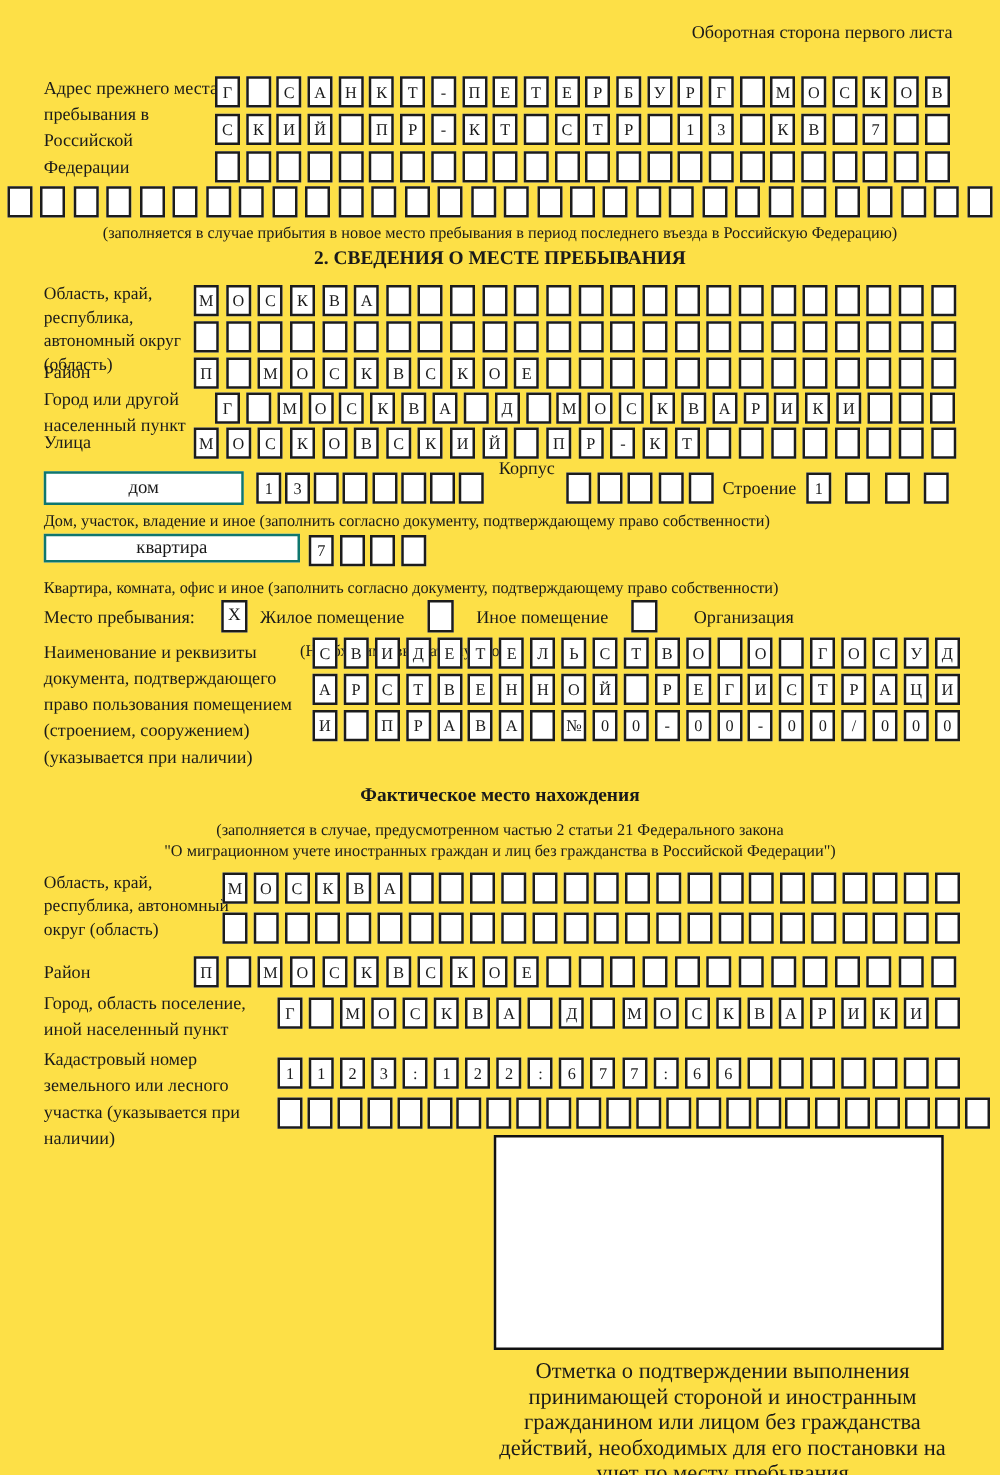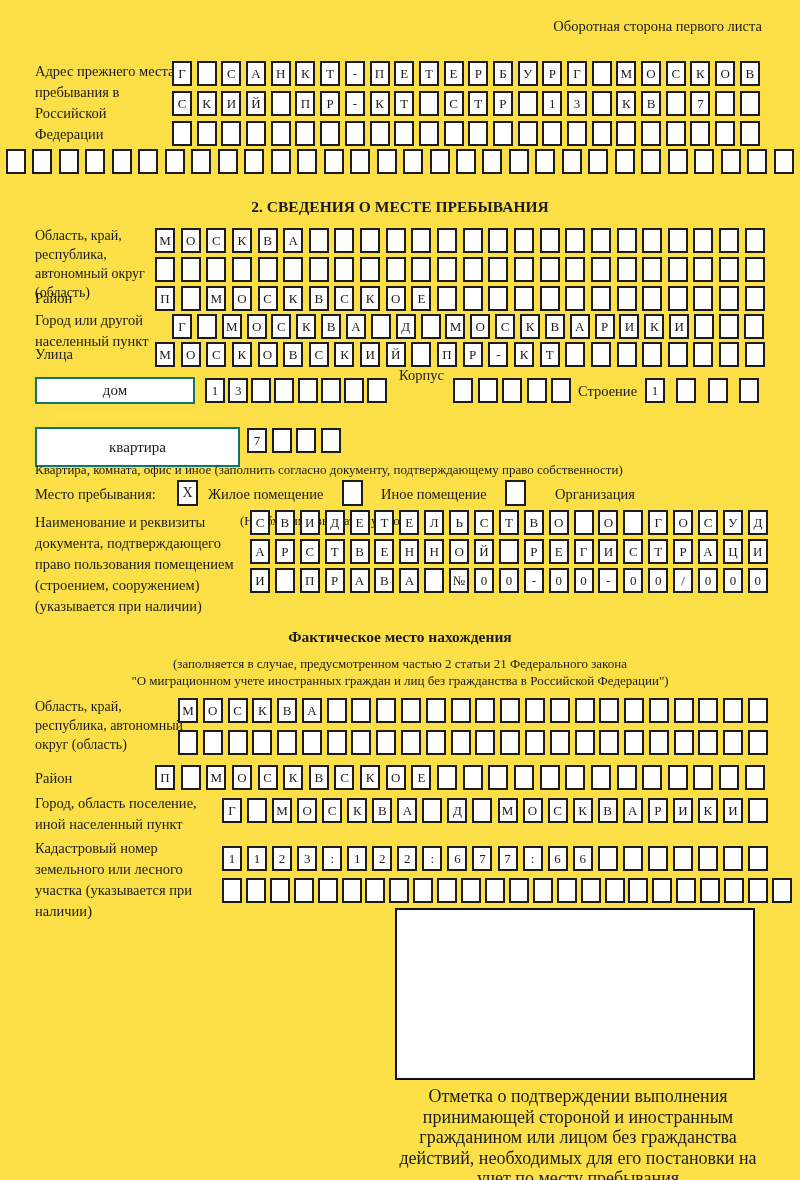--- a/index.html
+++ b/index.html
@@ -145,20 +145,21 @@
       <span class="cell"></span>
       <span class="cell"></span>
       <span class="cell"></span>
       <span class="cell"></span>
       <span class="cell"></span>
       <span class="cell"></span>
       <span class="cell"></span>
       <span class="cell"></span>
       <span class="cell"></span>
     </div>
+  <div class="abs note center" style="left:0; top:177px; width:800px;">(заполняется в случае прибытия в новое место пребывания в период последнего въезда в Российскую Федерацию)</div>
 
   <div class="abs title" style="left:0; top:198px; width:800px;">2. СВЕДЕНИЯ О МЕСТЕ ПРЕБЫВАНИЯ</div>
 
   <div class="abs lbl tight" style="left:35px; top:226px; width:118px;">Область, край, республика, автономный округ (область)</div>
   <div class="abs grid" style="left:155px; top:228px; width:610px;">
       <span class="cell">М</span>
       <span class="cell">О</span>
       <span class="cell">С</span>
       <span class="cell">К</span>
       <span class="cell">В</span>
@@ -312,22 +313,23 @@
       <span class="cell"></span>
       <span class="cell"></span>
     </div>
   <div class="abs lbl" style="left:578px; top:381px;">Строение</div>
   <div class="abs grid" style="left:645px; top:378px; width:114px;">
       <span class="cell">1</span>
       <span class="cell"></span>
       <span class="cell"></span>
       <span class="cell"></span>
     </div>
-
-  <div class="abs labelbox" style="left:35px; top:427px; width:205px; height:40px;">квартира</div>
+  <div class="abs note" style="left:35px; top:408px; width:740px;">Дом, участок, владение и иное (заполнить согласно документу, подтверждающему право собственности)</div>
+
+  <div class="abs labelbox" style="left:35px; top:427px; width:205px; height:23px;">квартира</div>
   <div class="abs grid" style="left:247px; top:428px; width:94px;">
       <span class="cell">7</span>
       <span class="cell"></span>
       <span class="cell"></span>
       <span class="cell"></span>
     </div>
   <div class="abs note" style="left:35px; top:461px; width:740px;">Квартира, комната, офис и иное (заполнить согласно документу, подтверждающему право собственности)</div>
 
   <div class="abs lbl" style="left:35px; top:484px;">Место пребывания:</div>
   <span class="abs checkbox" style="left:177px; top:480px;">X</span>

